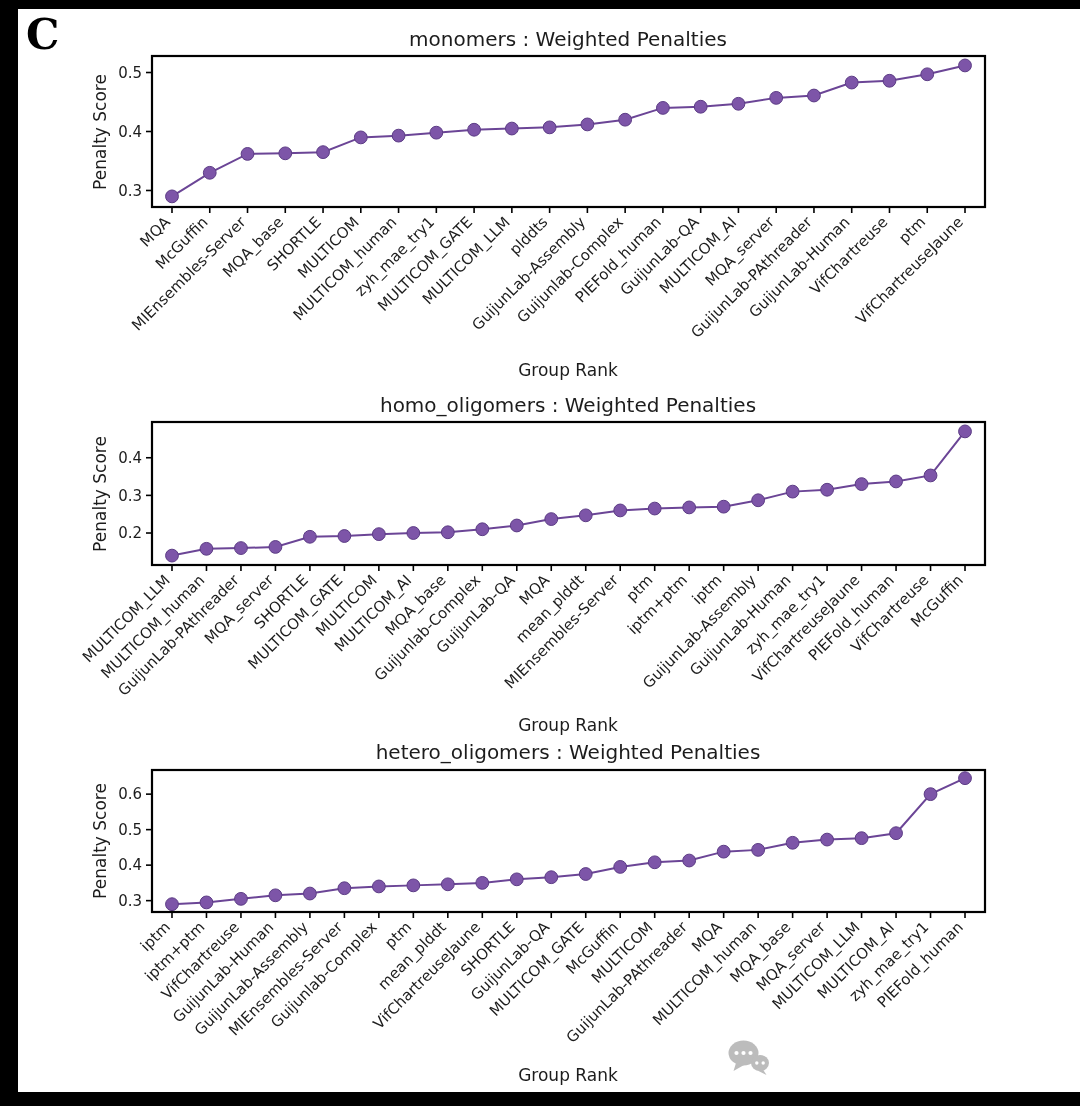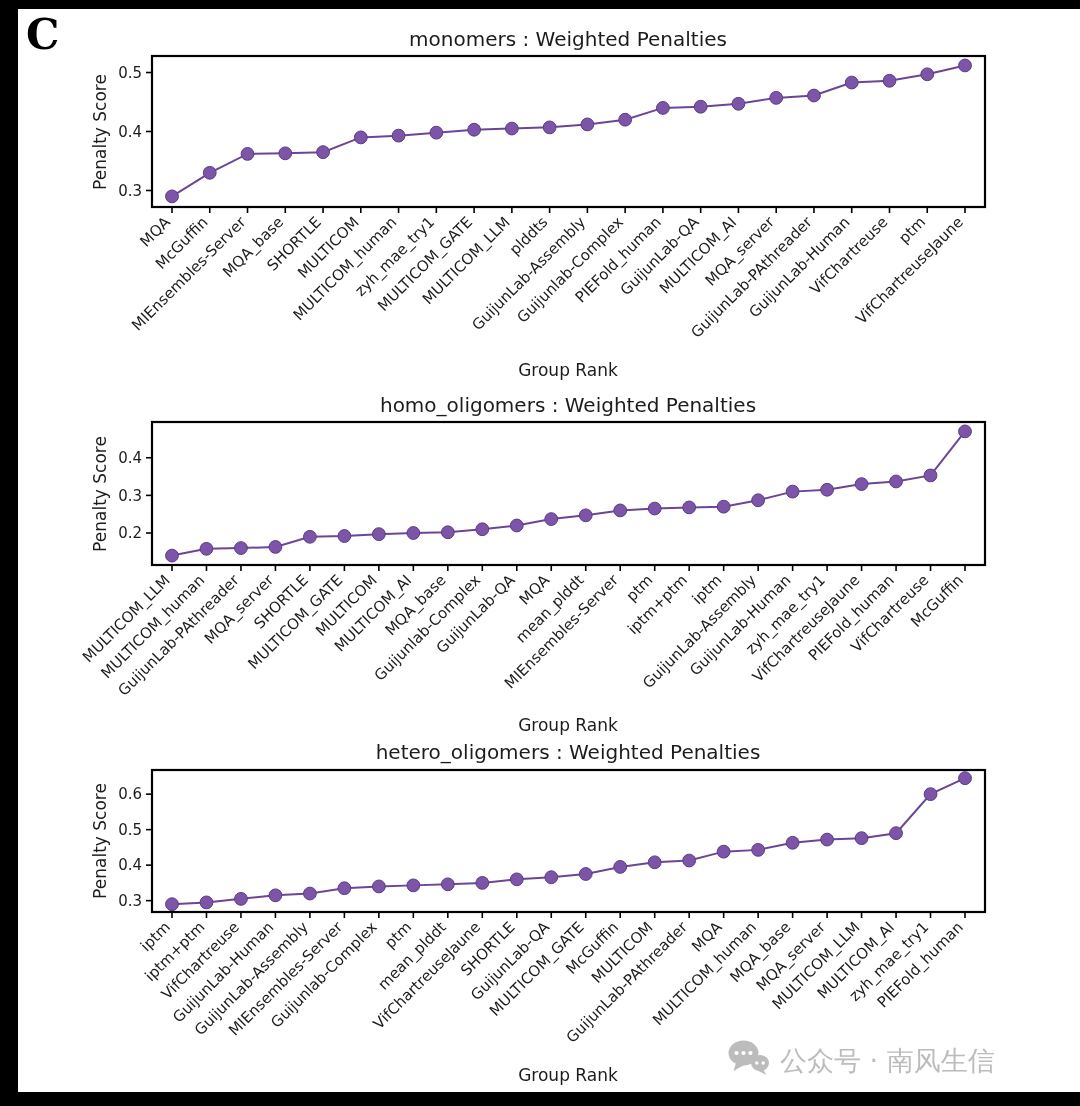--- a/index.html
+++ b/index.html
@@ -304,14 +304,13 @@
       <polygon points="8,23 5.5,31 16,25" fill="#bcbcbc"></polygon>
       <circle cx="8.5" cy="13" r="2.1" fill="#ffffff"></circle>
       <circle cx="15.5" cy="13" r="2.1" fill="#ffffff"></circle>
       <circle cx="22.5" cy="13" r="2.1" fill="#ffffff"></circle>
       <ellipse cx="32" cy="23" rx="9" ry="8" fill="#bcbcbc"></ellipse>
       <polygon points="35,29.5 38.5,35 29.5,30.5" fill="#bcbcbc"></polygon>
       <circle cx="28.8" cy="23" r="1.7" fill="#ffffff"></circle>
       <circle cx="35.2" cy="23" r="1.7" fill="#ffffff"></circle>
     </svg>
   </span>
-  <span>公众号 · 南风生信</span>
 </div>
 
 </body></html>

